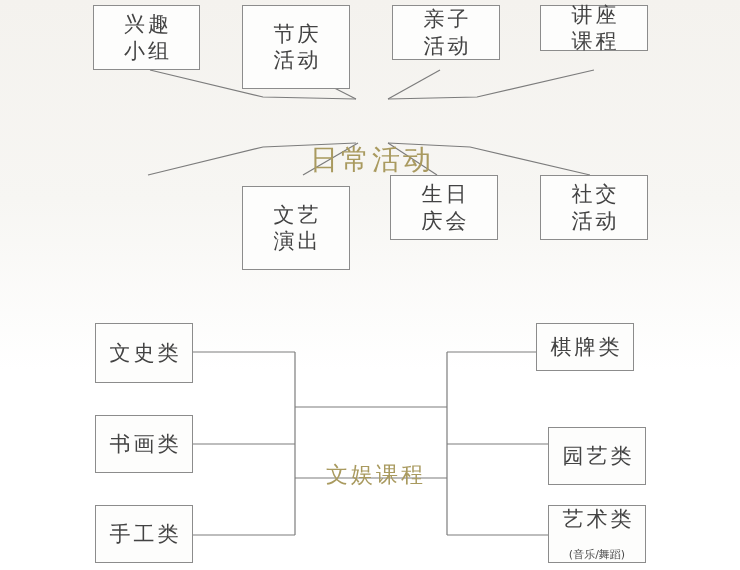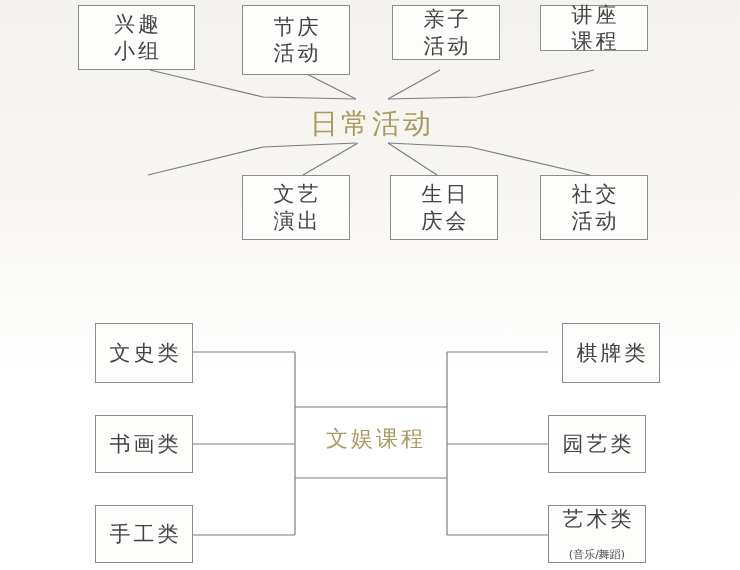--- a/index.html
+++ b/index.html
@@ -54,20 +54,21 @@
     margin-top:16px;
     color:#4a4a4a;
   }
   .diagram-title{
     position:absolute;
     color:var(--accent);
     text-align:center;
     letter-spacing:3px;
     font-weight:500;
     white-space:nowrap;
+    margin-top:36px;
   }
   .title-daily{font-size:28px;}
   .title-culture{font-size:22px;}
 </style>
 </head>
 <body>
 
 <div class="canvas">
 
   <svg class="connectors" viewBox="0 0 740 570" xmlns="http://www.w3.org/2000/svg">
@@ -89,40 +90,40 @@
 
     <line x1="447" y1="352" x2="447" y2="535"></line>
     <line x1="447" y1="352" x2="548" y2="352"></line>
     <line x1="447" y1="444" x2="548" y2="444"></line>
     <line x1="447" y1="535" x2="548" y2="535"></line>
 
     <line x1="295" y1="407" x2="447" y2="407"></line>
     <line x1="295" y1="478" x2="447" y2="478"></line>
   </svg>
 
-  <div class="node" style="left:78px;top:5px;width:117px;height:65px">
+  <div class="node" style="left:93px;top:5px;width:107px;height:65px">
     <span>兴趣</span>
     <span>小组</span>
   </div>
-  <div class="node" style="left:242px;top:5px;width:108px;height:70px">
+  <div class="node" style="left:242px;top:5px;width:108px;height:84px">
     <span>节庆</span>
     <span>活动</span>
   </div>
   <div class="node" style="left:392px;top:5px;width:108px;height:55px">
     <span>亲子</span>
     <span>活动</span>
   </div>
   <div class="node" style="left:540px;top:5px;width:108px;height:46px">
     <span>讲座</span>
     <span>课程</span>
   </div>
 
   <div class="diagram-title title-daily" style="left:272px;top:105px;width:200px">日常活动</div>
 
-  <div class="node" style="left:242px;top:175px;width:108px;height:65px">
+  <div class="node" style="left:242px;top:186px;width:108px;height:84px">
     <span>文艺</span>
     <span>演出</span>
   </div>
   <div class="node" style="left:390px;top:175px;width:108px;height:65px">
     <span>生日</span>
     <span>庆会</span>
   </div>
   <div class="node" style="left:540px;top:175px;width:108px;height:65px">
     <span>社交</span>
     <span>活动</span>
@@ -133,24 +134,24 @@
   </div>
   <div class="node" style="left:95px;top:415px;width:98px;height:58px">
     <span>书画类</span>
   </div>
   <div class="node" style="left:95px;top:505px;width:98px;height:58px">
     <span>手工类</span>
   </div>
 
   <div class="diagram-title title-culture" style="left:276px;top:424px;width:200px">文娱课程</div>
 
-  <div class="node" style="left:562px;top:323px;width:98px;height:60px">
+  <div class="node" style="left:536px;top:323px;width:98px;height:48px">
     <span>棋牌类</span>
   </div>
-  <div class="node" style="left:548px;top:415px;width:98px;height:58px">
+  <div class="node" style="left:548px;top:427px;width:98px;height:58px">
     <span>园艺类</span>
   </div>
   <div class="node" style="left:548px;top:505px;width:98px;height:58px">
     <span>艺术类</span>
     <span class="sub">(音乐/舞蹈)</span>
   </div>
 
 </div>
 
 </body></html>

